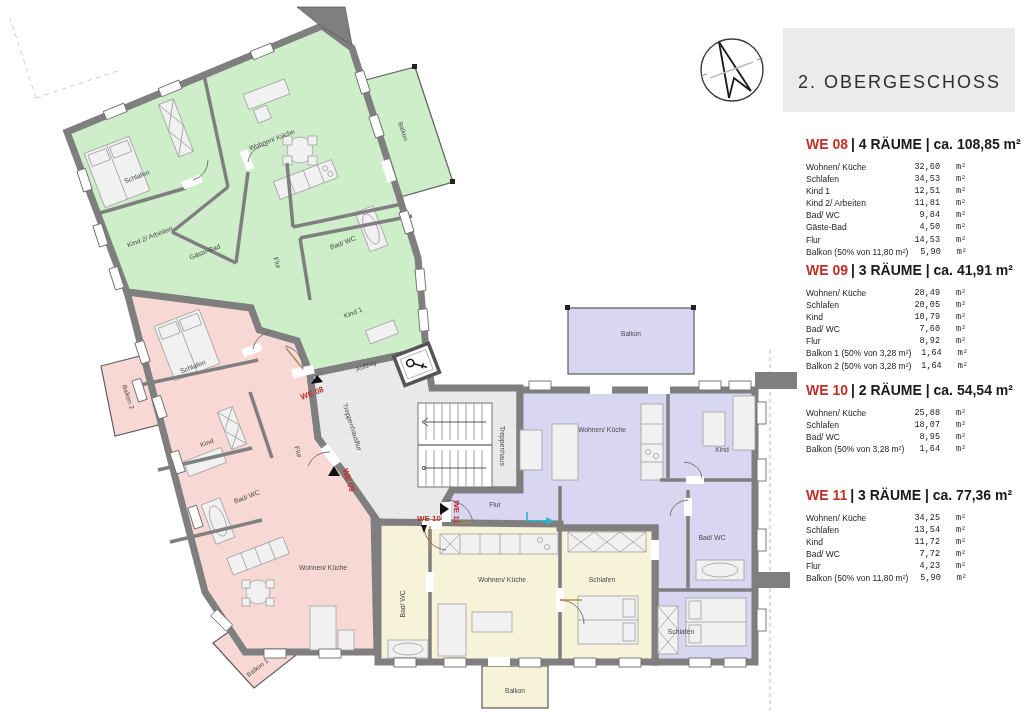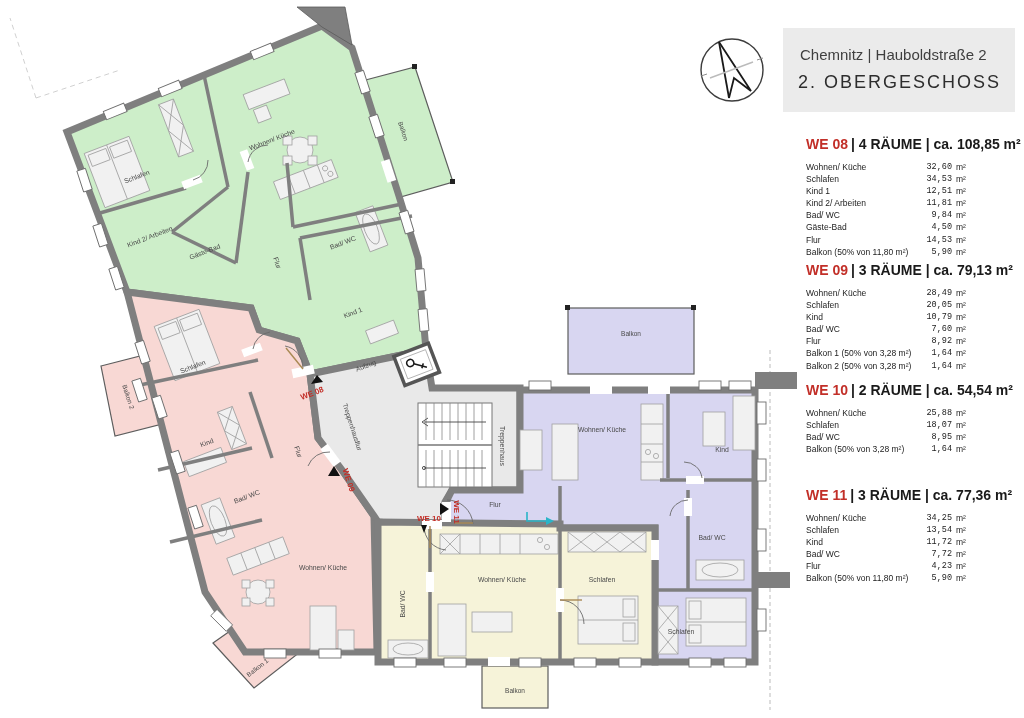--- a/index.html
+++ b/index.html
@@ -13,21 +13,21 @@
   #title-block{position:absolute;left:783px;top:28px;width:232px;height:84px;background:#ebebeb;}
   #title-address{position:absolute;left:17px;top:18px;font-size:15px;color:#3f3f3f;}
   #title-floor{position:absolute;left:15px;top:44px;font-size:18px;letter-spacing:2px;color:#2d2d2d;}
   .listing{position:absolute;left:806px;width:166px;}
   .listing-header{font-size:14px;font-weight:bold;color:#1a1a1a;white-space:nowrap;}
   .listing-header .apt-id{color:#c22f28;margin-right:3px;}
   .rows{margin-top:9px;}
   .area-row{display:flex;font-size:8.5px;color:#1c1c1c;line-height:12.1px;}
   .area-row .lbl{flex:1;white-space:nowrap;}
   .area-row .val{width:34px;text-align:right;font-family:Liberation Mono, monospace;}
-  .area-row .unit{width:16px;padding-left:4px;}
+  .area-row .unit{width:16px;padding-left:16px;font-family:Liberation Mono, monospace;}
 </style>
 </head>
 <body>
 
 <div id="stage">
 
 <svg id="plan-svg" width="800" height="718" viewBox="0 0 800 718">
 
   <line x1="36" y1="98" x2="10" y2="18" stroke="#c4c4c4" stroke-width="0.8" stroke-dasharray="5,4"></line>
   <line x1="36" y1="98" x2="120" y2="70" stroke="#c4c4c4" stroke-width="0.8" stroke-dasharray="5,4"></line>
@@ -413,21 +413,20 @@
       <path d="M 719,42 L 729,98"></path>
       <path d="M 719,42 L 751,91 L 734,78 L 729,98"></path>
     </g>
     <line x1="710" y1="78" x2="753" y2="62" stroke="#bbbbbb" stroke-width="1.4"></line>
     <line x1="701" y1="76" x2="707" y2="74" stroke="#8d8d8d" stroke-width="1"></line>
     <line x1="757" y1="60" x2="763" y2="58" stroke="#8d8d8d" stroke-width="1"></line>
   </g>
 </svg>
 
 <div id="title-block">
-  <div id="title-address">Chemnitz | Hauboldstraße 2</div>
   <div id="title-floor">2. OBERGESCHOSS</div>
 </div>
 
 <div class="listing" style="top:136px">
   <div class="listing-header">
     <span class="apt-id">WE 08</span><span>| 4 RÄUME | ca. 108,85 m²</span>
   </div>
   <div class="rows">
         <div class="area-row">
           <span class="lbl">Wohnen/ Küche</span>
@@ -467,21 +466,21 @@
         <div class="area-row">
           <span class="lbl">Balkon (50% von 11,80 m²)</span>
           <span class="val">5,90</span>
           <span class="unit">m²</span>
         </div>
       </div>
 </div>
 
 <div class="listing" style="top:262px">
   <div class="listing-header">
-    <span class="apt-id">WE 09</span><span>| 3 RÄUME | ca. 79,13 m²</span>
+    <span class="apt-id">WE 09</span><span>| 3 RÄUME | ca. 41,91 m²</span>
   </div>
   <div class="rows">
         <div class="area-row">
           <span class="lbl">Wohnen/ Küche</span>
           <span class="val">28,49</span>
           <span class="unit">m²</span>
         </div>
         <div class="area-row">
           <span class="lbl">Schlafen</span>
           <span class="val">20,05</span>

